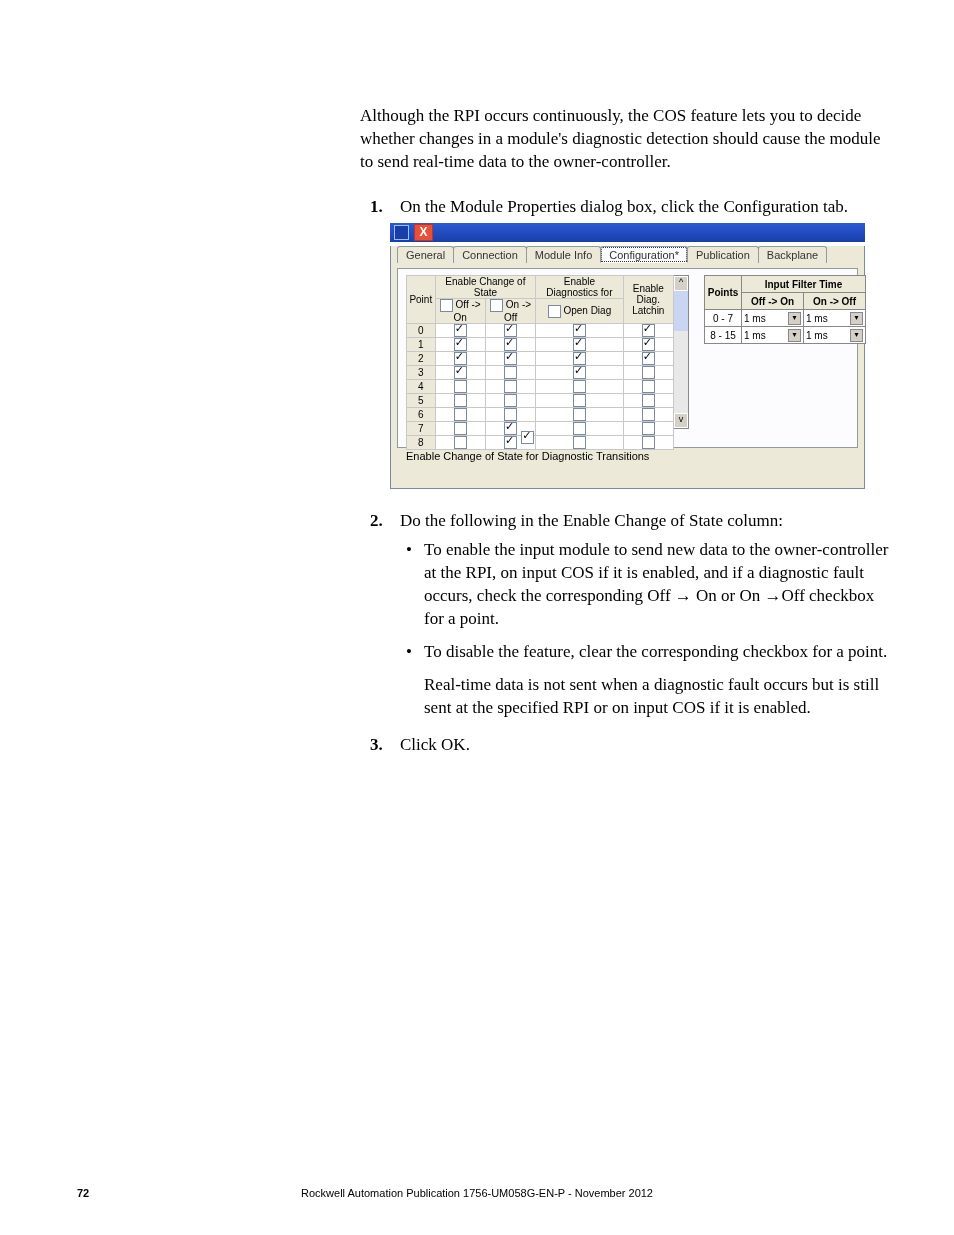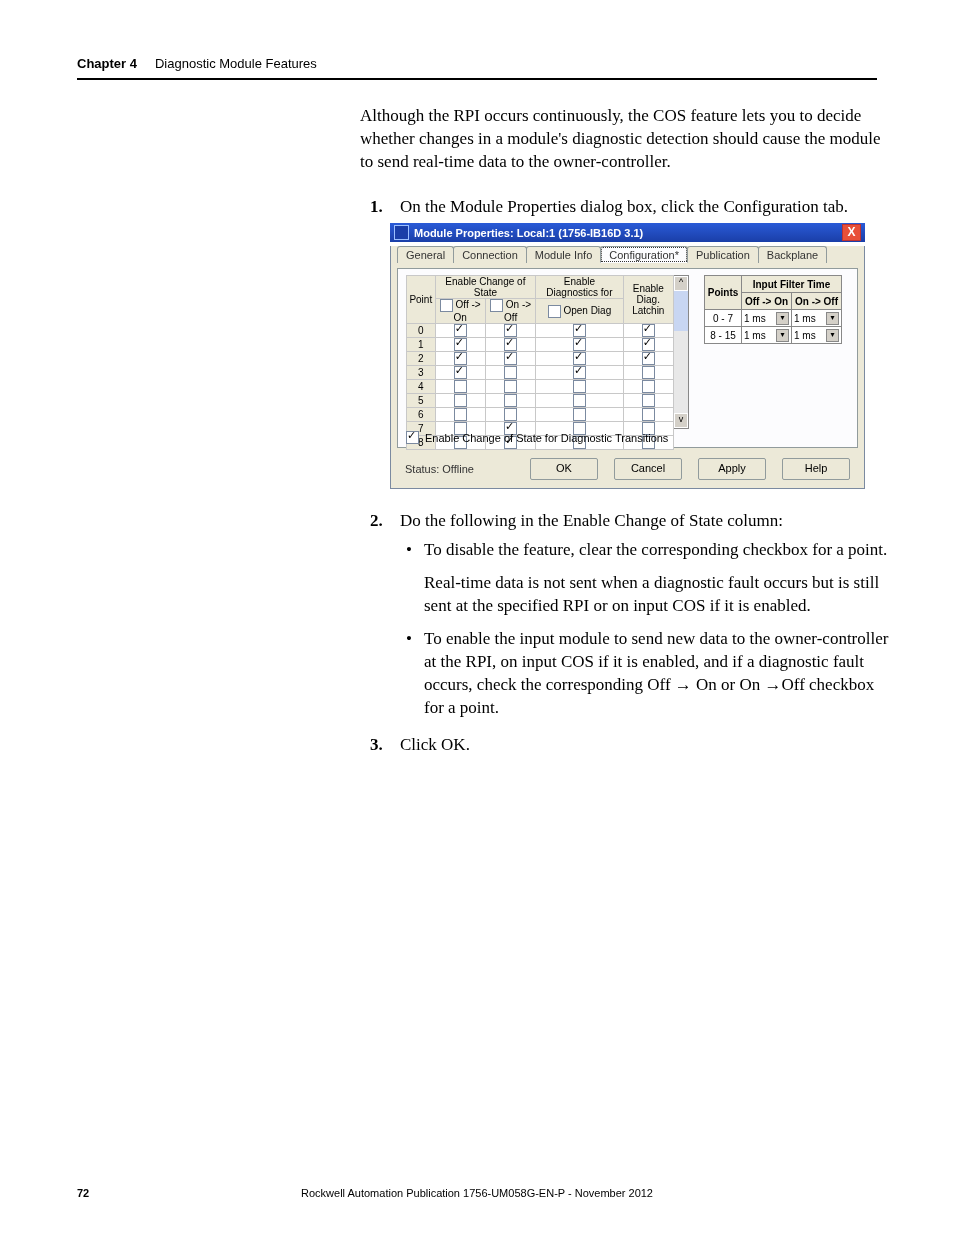--- a/index.html
+++ b/index.html
@@ -44,61 +44,55 @@
   .grid { position: absolute; top: 0; left: 0; width: 268px; border: 1px solid #888; background: #fff; }
   .grid th, .grid td { border: 1px solid #c8c8c8; font-size: 10px; text-align: center; height: 13px; padding: 0 2px; }
   .grid th { background: #ece9d8; font-weight: normal; }
   .grid .rowh { background: #ece9d8; width: 18px; }
   .chk { display: inline-block; width: 11px; height: 11px; border: 1px solid #7b8aa0; background: #fff; vertical-align: middle; position: relative; }
   .chk.on::after { content: "✓"; position: absolute; top: -3px; left: 0; font-size: 11px; color: #000; }
   .scrollcol { position: absolute; left: 268px; top: 0; width: 14px; height: 152px; background: #e8e8e8; border: 1px solid #888; border-left: none; }
   .scrollcol .sbtn { height: 13px; background: #d4d0c8; border: 1px solid #fff; font-size: 9px; text-align: center; line-height: 11px; }
   .scrollcol .thumb { height: 40px; background: #c8d6f2; margin-top: 0; }
 
-  .filter { position: absolute; top: 0; left: 298px; width: 138px; }
+  .filter { position: absolute; top: 0; left: 298px; width: 162px; }
   .filter table { border-collapse: collapse; width: 100%; }
   .filter th, .filter td { border: 1px solid #888; font-size: 10px; text-align: center; height: 14px; background: #ece9d8; }
   .filter td { background: #fff; }
   .filter .sel { display: flex; align-items: center; justify-content: space-between; padding: 0 1px; }
   .filter .carrot { width: 11px; height: 11px; background: #d4d0c8; border: 1px solid #888; font-size: 8px; text-align: center; line-height: 9px; }
 
-  .cosrow { position: absolute; left: 0; top: 156px; font-size: 11px; display: flex; align-items: center; gap: 6px; }
+  .cosrow { position: absolute; left: 0; top: 156px; font-size: 11px; display: flex; align-items: center; gap: 6px; flex-direction: column; }
 
   .dlgbtns { position: absolute; bottom: 8px; left: 0; right: 0; display: flex; align-items: center; padding: 0 14px; gap: 16px; }
   .dlgbtns .status { flex: 0 0 auto; font-size: 11px; color: #333; }
   .dlgbtns .spacer { flex: 1; }
   .btn { width: 66px; height: 20px; background: #ece9d8; border: 1px solid #919b9c; font-size: 11px; text-align: center; line-height: 18px; border-radius: 2px; }
 
   table { border-collapse: collapse; }
 </style>
 </head>
 <body>
 <div class="page">
 
-<div class="hdr">
-  <span class="hdr-chapter">Chapter 4</span>
-  <span class="hdr-title">Diagnostic Module Features</span>
-  <div class="hdr-line"></div>
-</div>
 
 <div class="body">
   <p class="para">Although the RPI occurs continuously, the COS feature lets you to decide whether changes in a module's diagnostic detection should cause the module to send real-time data to the owner-controller.</p>
 
   <div class="ol">
     <div class="li">
       <span class="num">1.</span>
       <span>On the Module Properties dialog box, click the Configuration tab.</span>
     </div>
   </div>
 </div>
 
 <div class="shot">
   <div class="titlebar">
     <span class="ticon"></span>
-    <span class="ttext">Module Properties: Local:1 (1756-IB16D 3.1)</span>
     <span class="xbtn">X</span>
   </div>
   <div class="client">
     <div class="tabs">
       <div class="tab">General</div>
       <div class="tab">Connection</div>
       <div class="tab">Module Info</div>
       <div class="tab active">Configuration*</div>
       <div class="tab">Publication</div>
       <div class="tab">Backplane</div>
@@ -240,42 +234,34 @@
           </table>
         </div>
 
         <div class="cosrow">
           <span class="chk on"></span>
           <span>Enable Change of State for Diagnostic Transitions</span>
         </div>
       </div>
     </div>
 
-    <div class="dlgbtns">
-      <span class="status">Status:  Offline</span>
-      <span class="spacer"></span>
-      <div class="btn">OK</div>
-      <div class="btn">Cancel</div>
-      <div class="btn">Apply</div>
-      <div class="btn">Help</div>
-    </div>
   </div>
 </div>
 
 <div class="body" style="top:510px">
   <div class="ol">
     <div class="li">
       <span class="num">2.</span>
       <span>Do the following in the Enable Change of State column:</span>
       <ul class="ul">
+        <li class="uli">To enable the input module to send new data to the owner-controller at the RPI, on input COS if it is enabled, and if a diagnostic fault occurs, check the corresponding Off → On or On →Off checkbox for a point.</li>
         <li class="uli">
           <span>To disable the feature, clear the corresponding checkbox for a point.</span>
           <div class="subpara" style="margin-left:0;margin-top:10px">Real-time data is not sent when a diagnostic fault occurs but is still sent at the specified RPI or on input COS if it is enabled.</div>
         </li>
-        <li class="uli">To enable the input module to send new data to the owner-controller at the RPI, on input COS if it is enabled, and if a diagnostic fault occurs, check the corresponding Off → On or On →Off checkbox for a point.</li>
       </ul>
     </div>
     <div class="li">
       <span class="num">3.</span>
       <span>Click OK.</span>
     </div>
   </div>
 </div>
 
 <div class="ftr">

